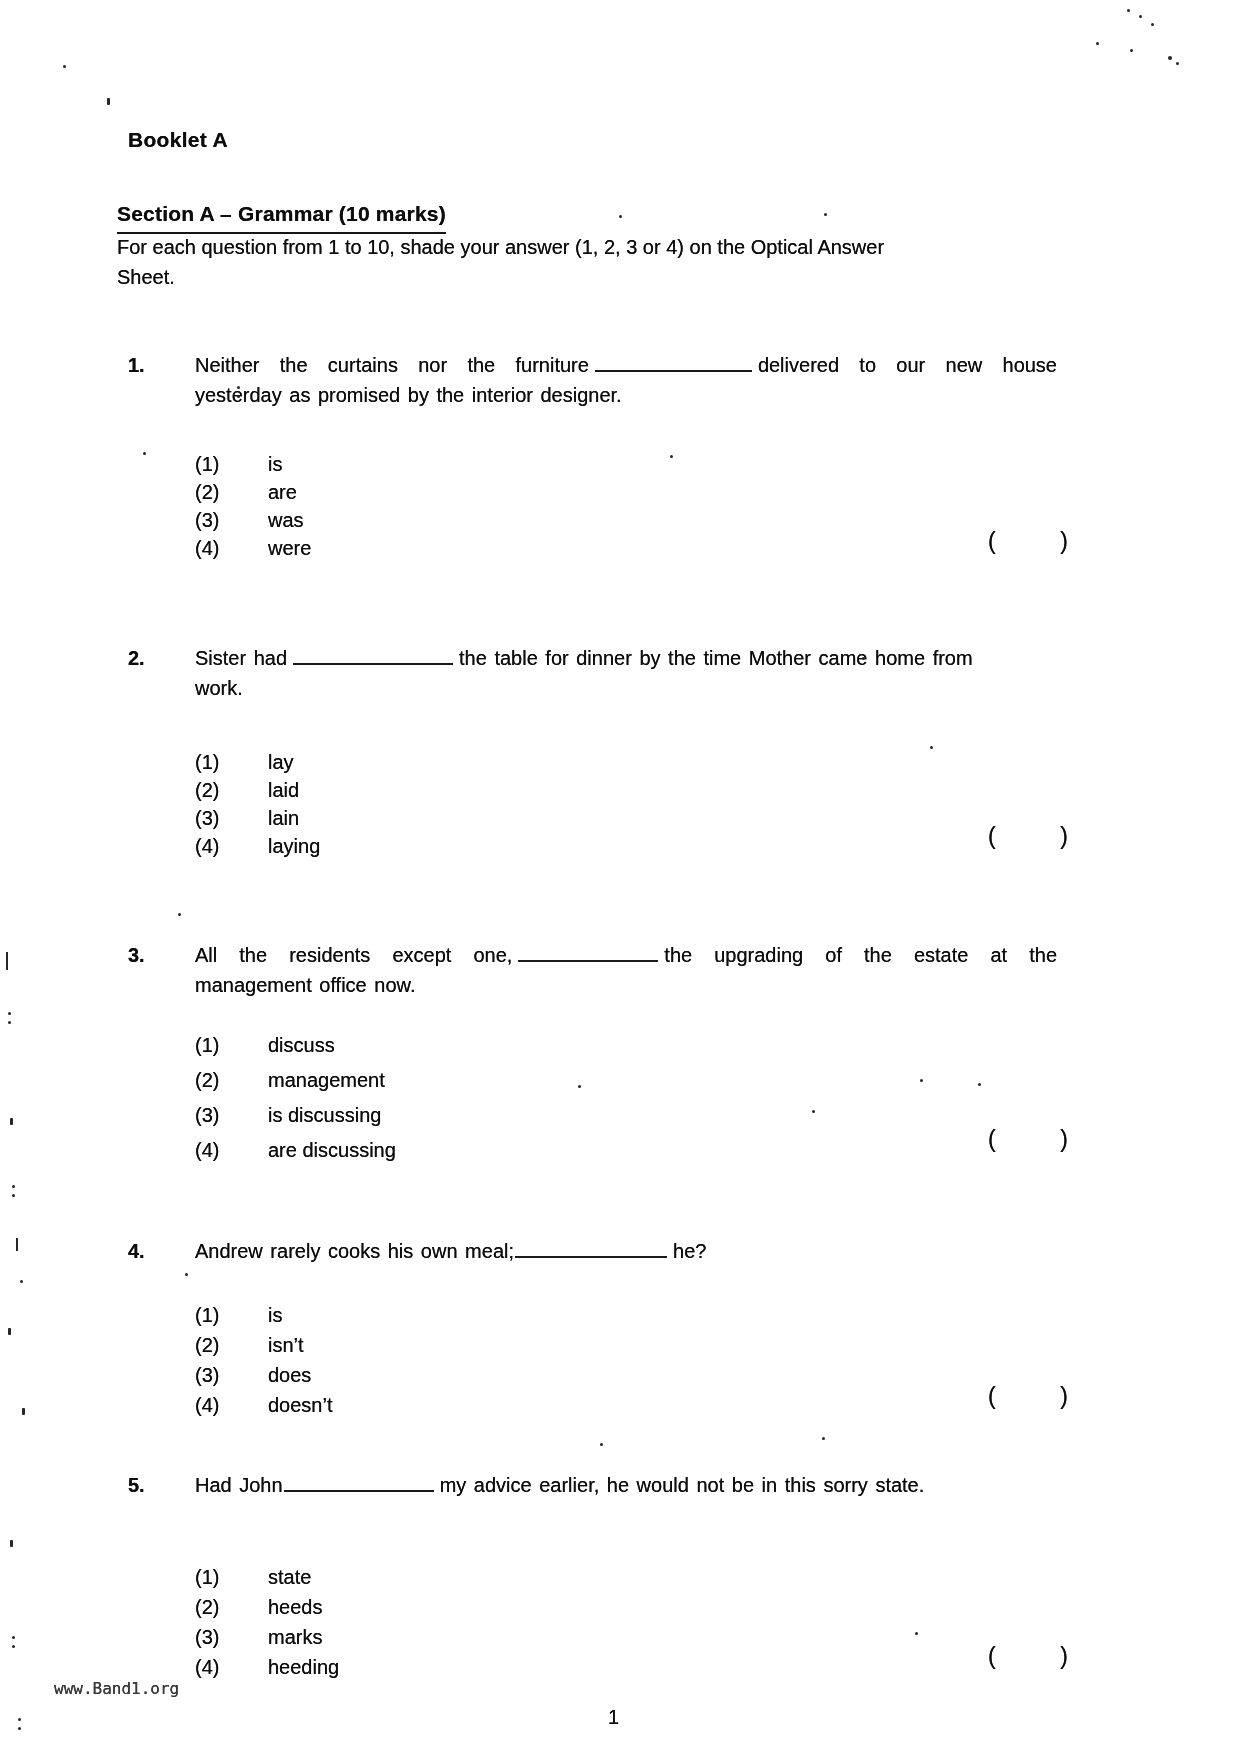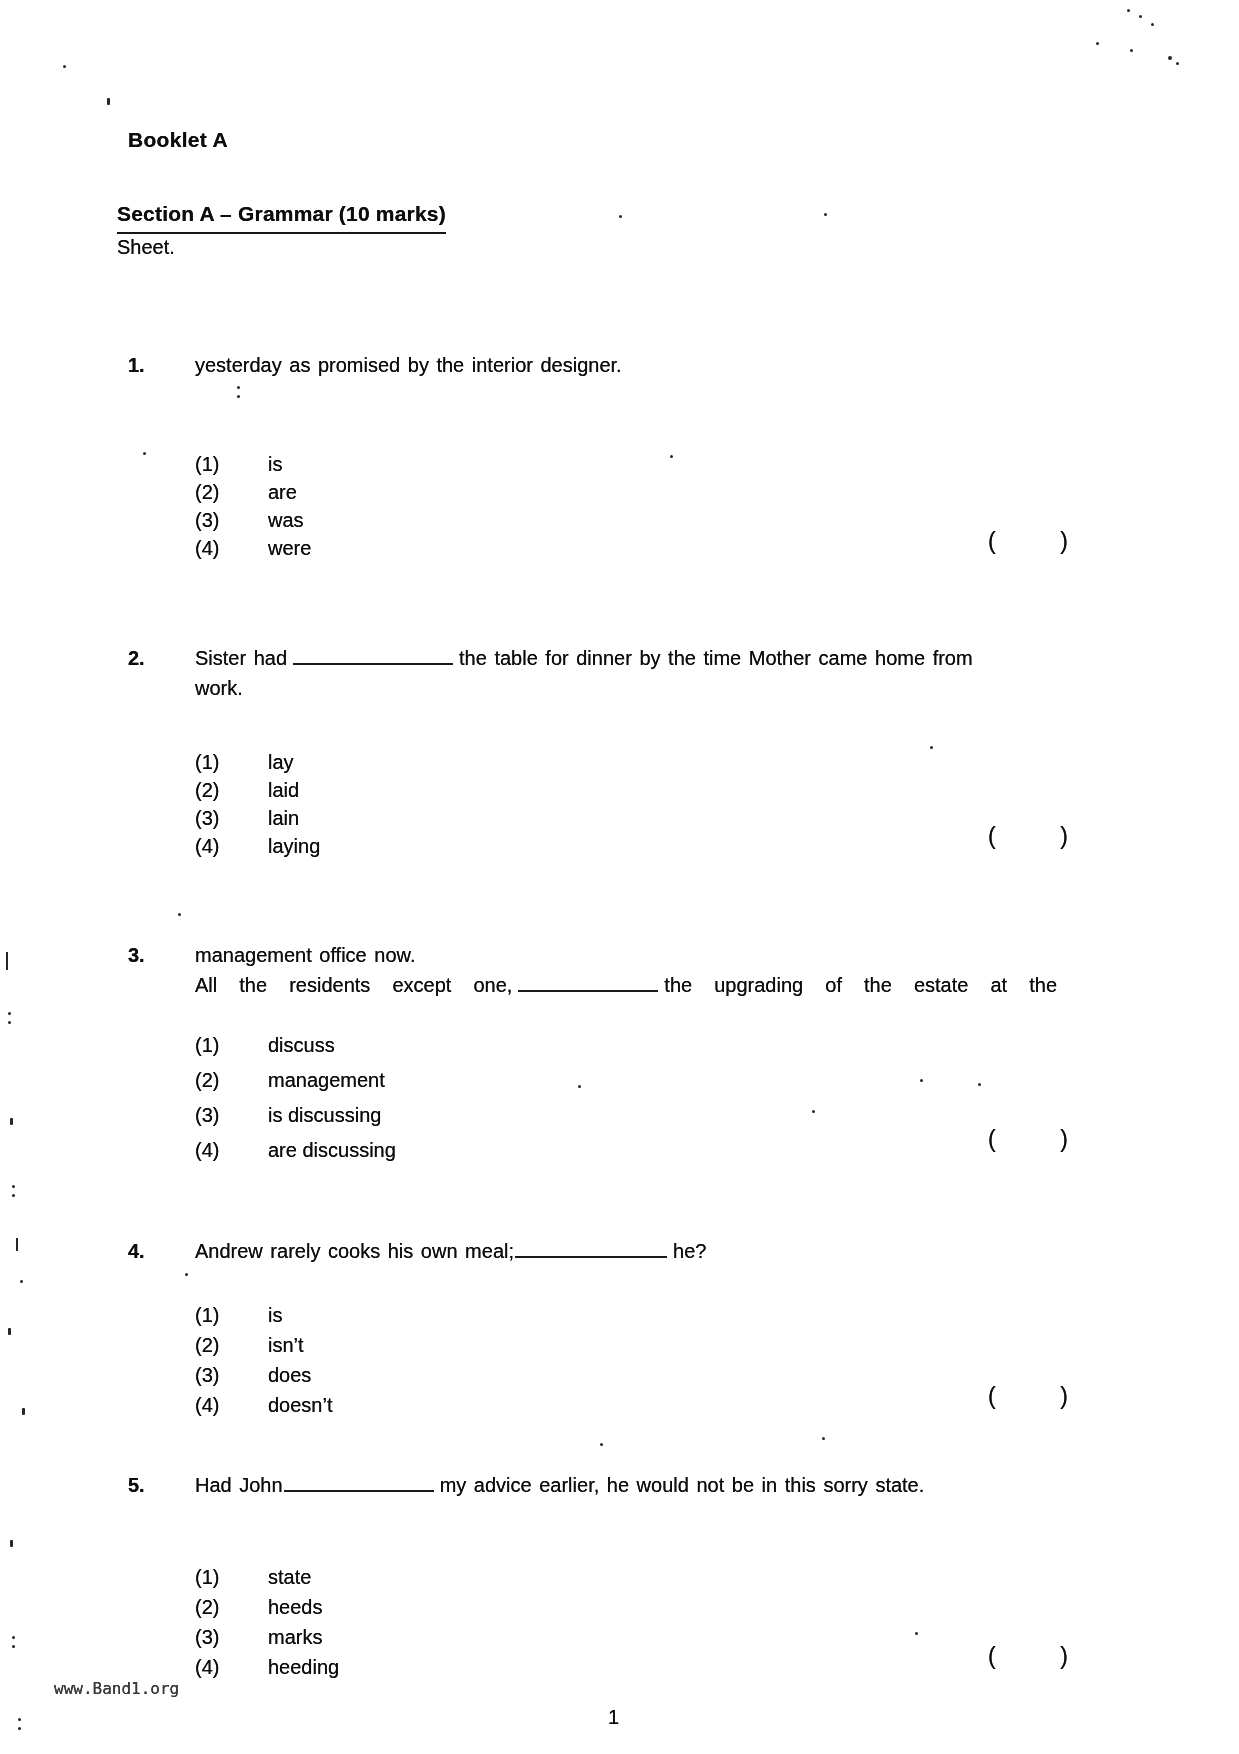--- a/index.html
+++ b/index.html
@@ -93,26 +93,28 @@
 
 <div class="page scanned">
 
   <div class="booklet-title">Booklet A</div>
 
   <div class="section-heading">
     <span class="u">Section A – Grammar (10 marks)</span>
   </div>
 
   <div class="instructions">
+    <div class="stem-line">For each question from 1 to 10, shade your answer (1, 2, 3 or 4) on the Optical Answer</div>
     <div class="stem-line">Sheet.</div>
   </div>
 
   <div class="question q1">
     <div class="q-num">1.</div>
     <div class="q-stem">
+      <div class="stem-line justify"><span>Neither the curtains nor the furniture</span><span class="blank"></span><span>delivered to our new house</span></div>
       <div class="stem-line">yesterday as promised by the interior designer.</div>
     </div>
     <div class="q-options">
       <div class="opt">
           <span class="opt-num">(1)</span>
           <span class="opt-text">is</span>
         </div>
       <div class="opt">
           <span class="opt-num">(2)</span>
           <span class="opt-text">are</span>
@@ -158,22 +160,22 @@
     </div>
     <div class="answer-bracket">
         <span>(</span>
         <span>)</span>
       </div>
   </div>
 
   <div class="question q3">
     <div class="q-num">3.</div>
     <div class="q-stem">
+      <div class="stem-line justify"><span>All the residents except one,</span><span class="blank"></span><span>the upgrading of the estate at the</span></div>
       <div class="stem-line">management office now.</div>
-      <div class="stem-line justify"><span>All the residents except one,</span><span class="blank"></span><span>the upgrading of the estate at the</span></div>
     </div>
     <div class="q-options">
       <div class="opt">
           <span class="opt-num">(1)</span>
           <span class="opt-text">discuss</span>
         </div>
       <div class="opt">
           <span class="opt-num">(2)</span>
           <span class="opt-text">management</span>
         </div>

